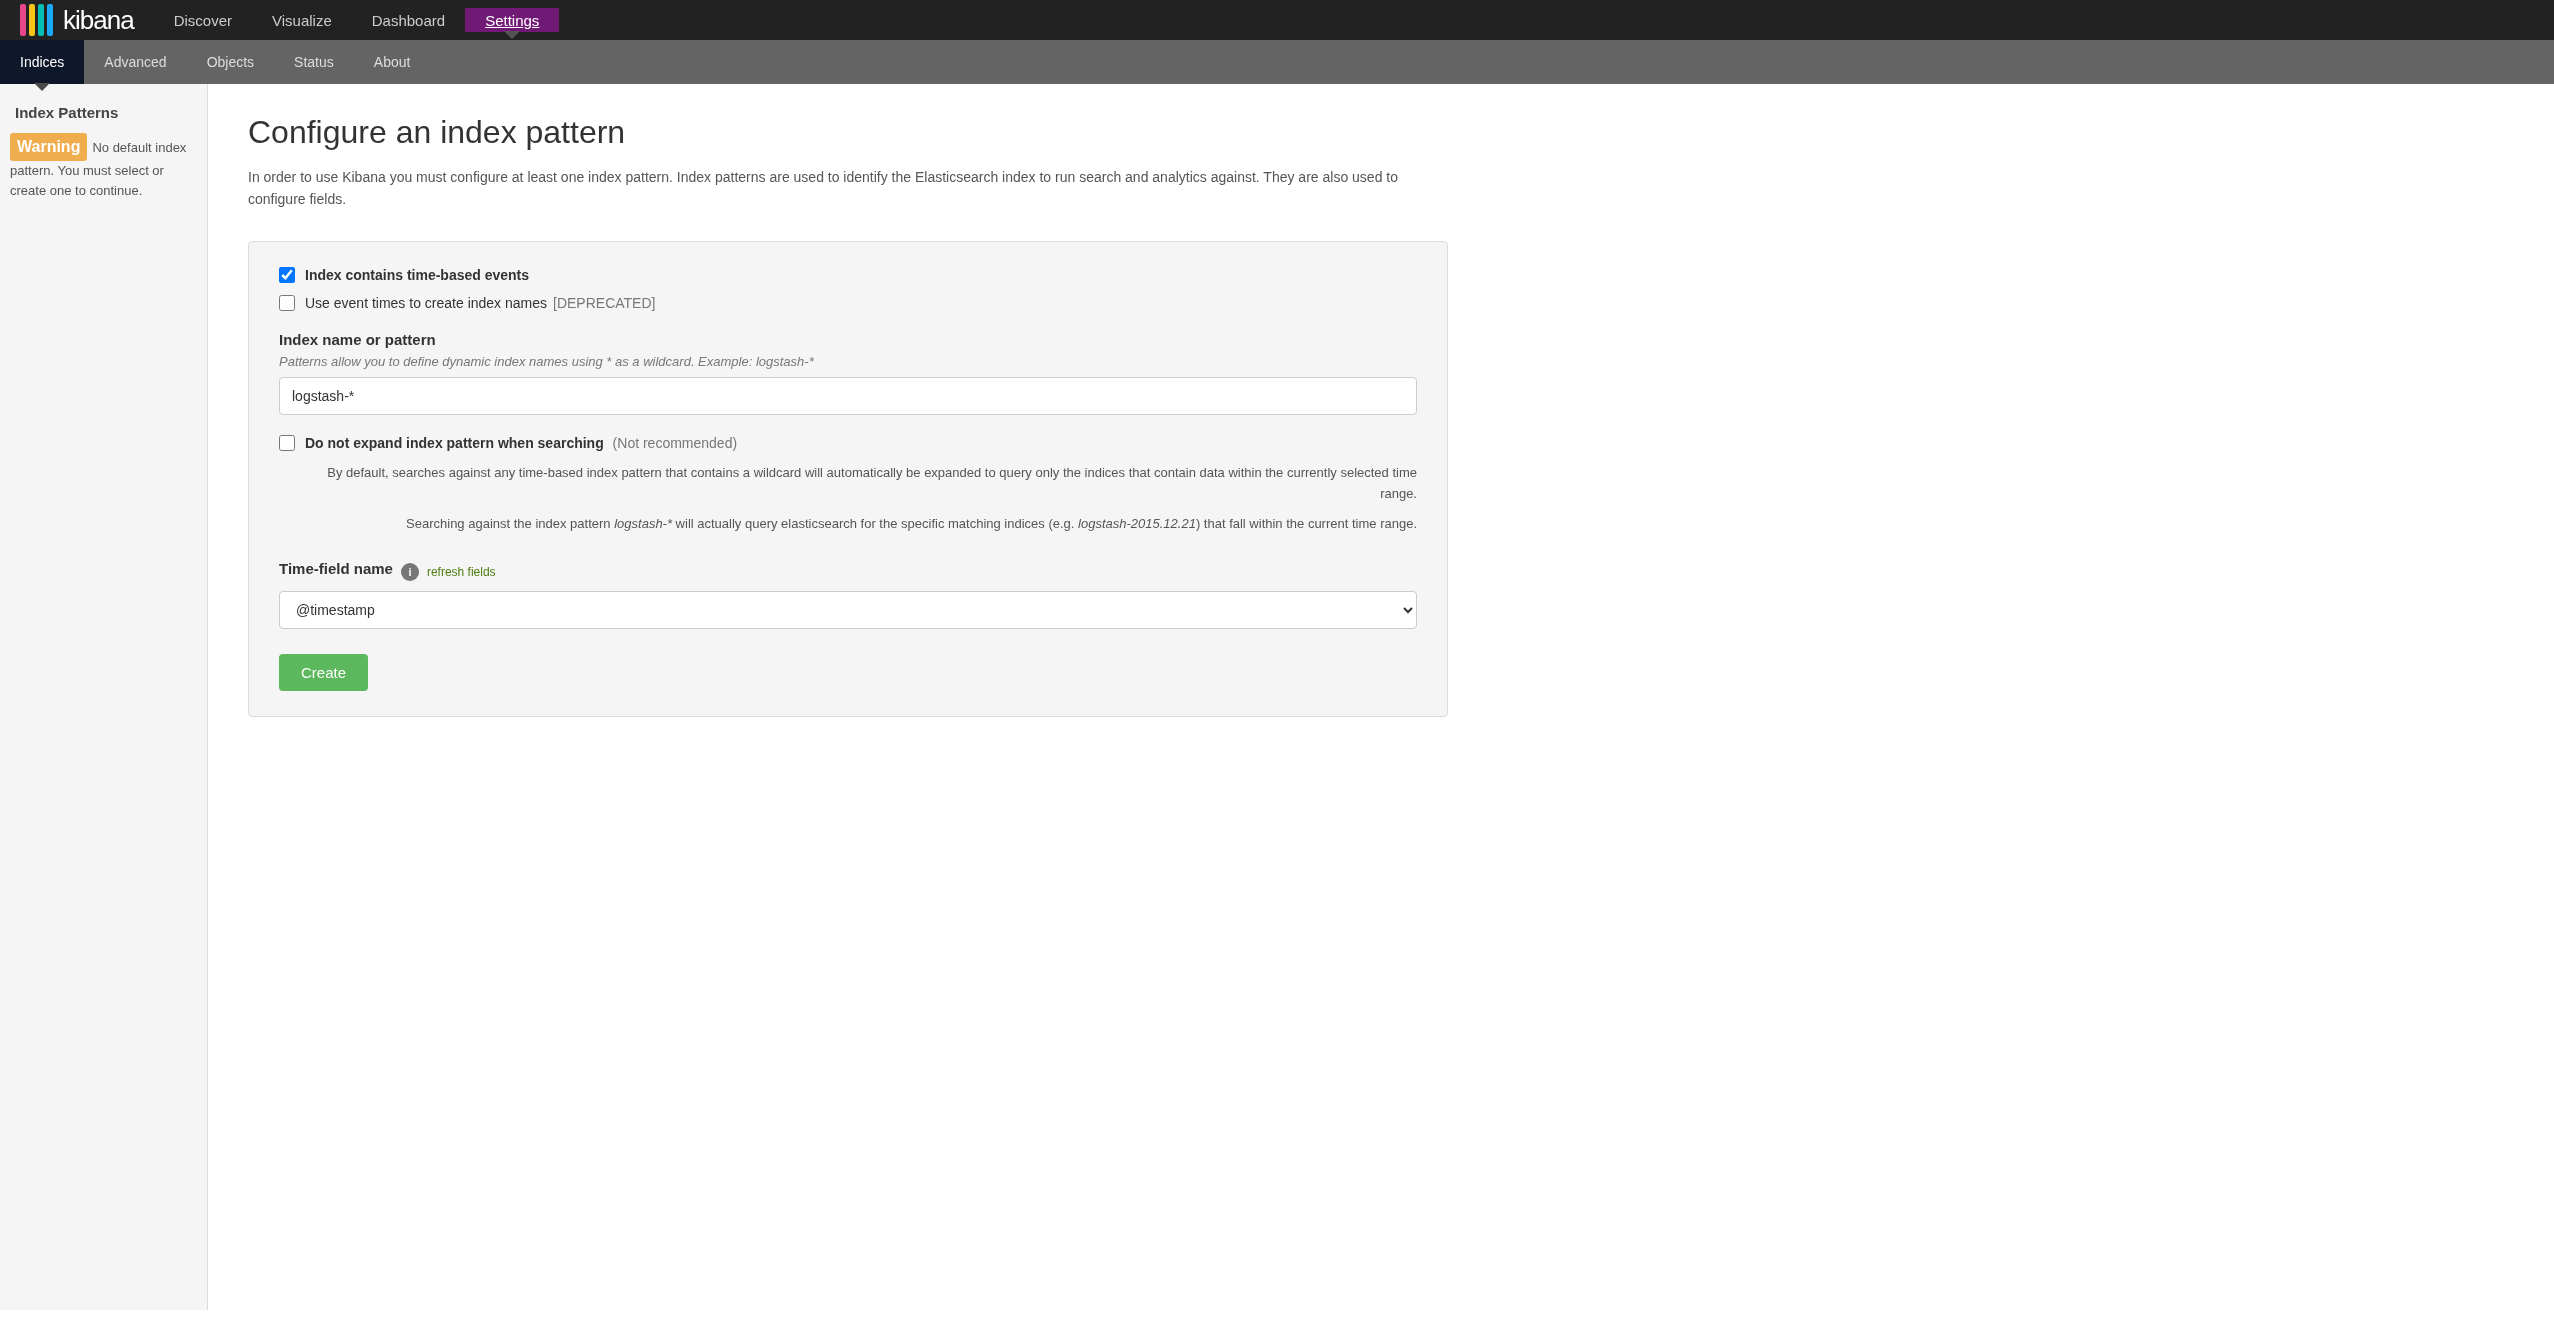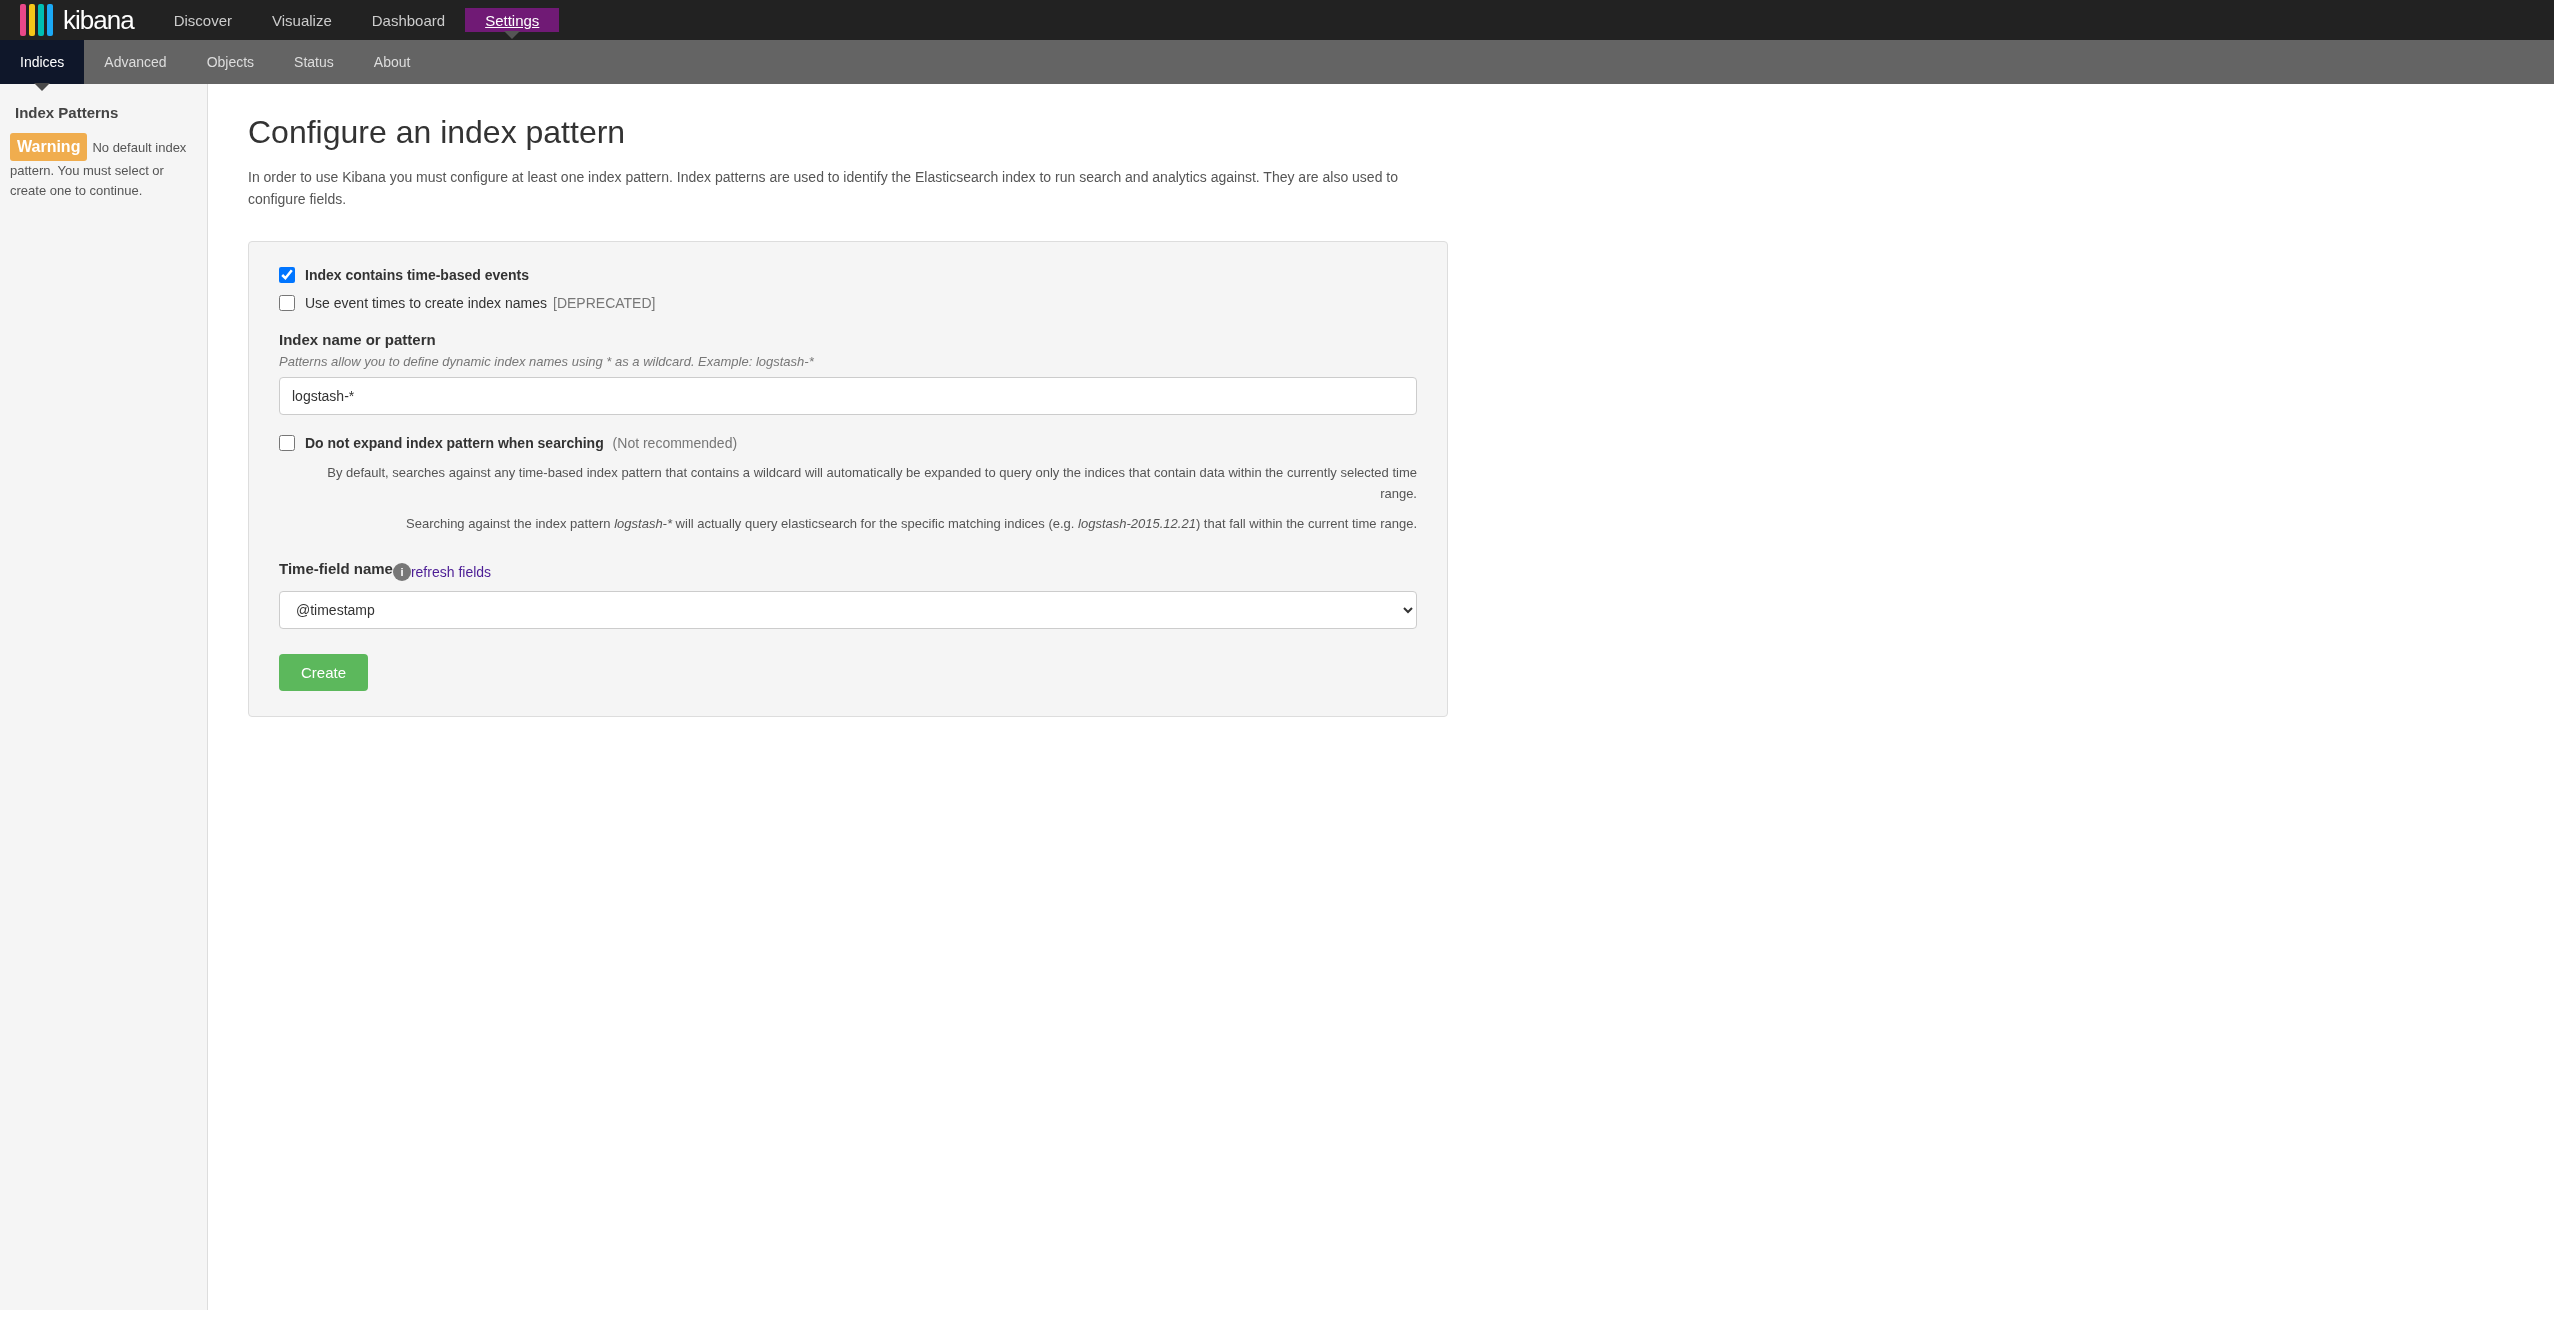--- a/index.html
+++ b/index.html
@@ -250,39 +250,40 @@
     }
     .italic { font-style: italic; }
 
     
     .time-field-section {
       margin-top: 25px;
     }
     .time-field-header {
       display: flex;
       align-items: center;
+      gap: 8px;
       margin-bottom: 8px;
     }
     .info-icon {
       display: inline-flex;
       align-items: center;
       justify-content: center;
       width: 18px;
       height: 18px;
       background: #777;
       color: #fff;
       border-radius: 50%;
       font-size: 11px;
       font-weight: bold;
       cursor: pointer;
     }
     .refresh-link {
-      color: #4c1d95;
+      color: #4d7c0f;
       text-decoration: none;
-      font-size: 14px;
+      font-size: 12px;
       cursor: pointer;
     }
 
     .select-input {
       width: 100%;
       height: 38px;
       padding: 6px 12px;
       font-size: 14px;
       border: 1px solid #ccc;
       border-radius: 4px;

